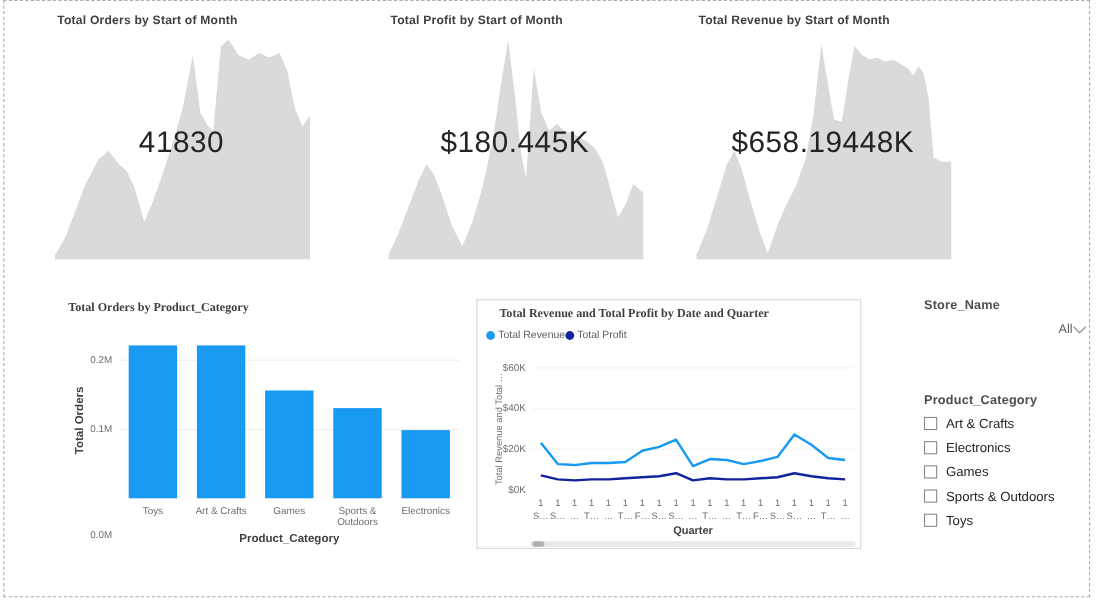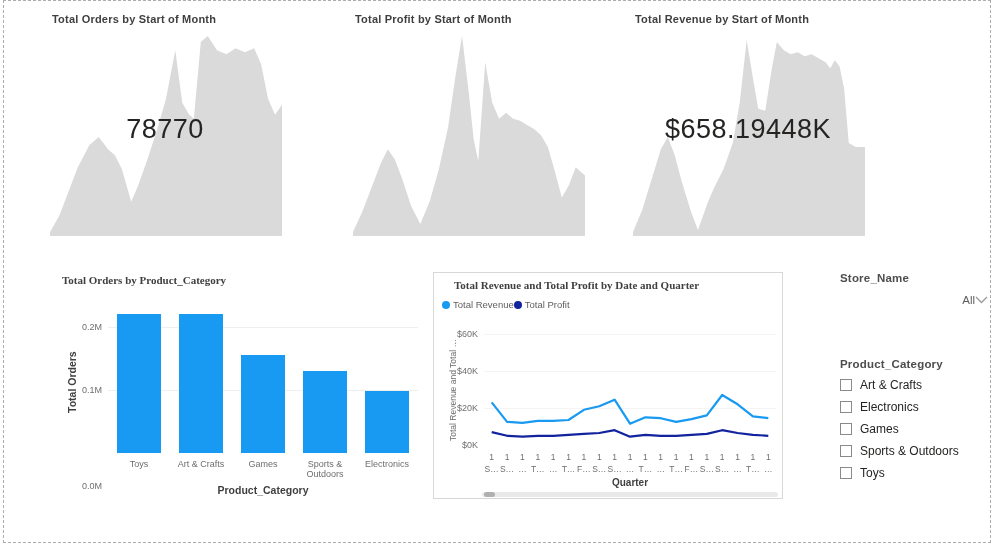--- a/index.html
+++ b/index.html
@@ -47,29 +47,30 @@
 <div class="stage">
   <div class="page-border"></div>
 
   <div class="card" style="left:42px;top:6px;">
     <div class="spark">
         <svg viewBox="0 0 100 100" preserveAspectRatio="none">
           <path d="M0,100 L0,98 L4,90 L8,78 L12,66 L17,55 L21,51 L25,57 L28,60 L31,67 L35,83 L38,75 L42,62 L46,48 L50,32 L54,8 L57,34 L60,40 L62,42 L65,4 L68,1 L72,8 L76,10 L80,7 L84,9 L88,7 L91,15 L94,32 L97,40 L100,35 L100,100 Z" fill="#DADADA"></path>
         </svg>
       </div>
     <div class="card-title">Total Orders by Start of Month</div>
-    <div class="card-value">78770</div>
+    <div class="card-value">41830</div>
   </div>
   <div class="card" style="left:345px;top:6px;">
     <div class="spark">
         <svg viewBox="0 0 100 100" preserveAspectRatio="none">
           <path d="M0,100 L0,98 L4,88 L8,76 L12,64 L15,57 L18,62 L21,71 L25,85 L29,94 L33,83 L37,67 L41,46 L44,22 L47,1 L50,30 L52,52 L54,63 L57,14 L60,34 L63,42 L66,39 L69,42 L72,43 L75,45 L78,47 L81,50 L84,56 L87,68 L90,81 L93,75 L96,66 L100,70 L100,100 Z" fill="#DADADA"></path>
         </svg>
       </div>
     <div class="card-title">Total Profit by Start of Month</div>
+    <div class="card-value">$180.445K</div>
   </div>
   <div class="card" style="left:625px;top:6px;">
     <div class="spark">
         <svg viewBox="0 0 100 100" preserveAspectRatio="none">
           <path d="M0,100 L0,98 L4,87 L8,72 L12,57 L15,51 L18,60 L21,73 L25,88 L28,97 L32,84 L35,76 L39,67 L43,54 L46,34 L49,3 L52,24 L54,37 L57,38 L60,16 L62,4 L65,8 L68,10 L71,9 L74,11 L77,10 L80,12 L83,14 L85,17 L87,13 L89,16 L91,27 L93,54 L96,56 L100,56 L100,100 Z" fill="#DADADA"></path>
         </svg>
       </div>
     <div class="card-title">Total Revenue by Start of Month</div>
     <div class="card-value">$658.19448K</div>
   </div>

